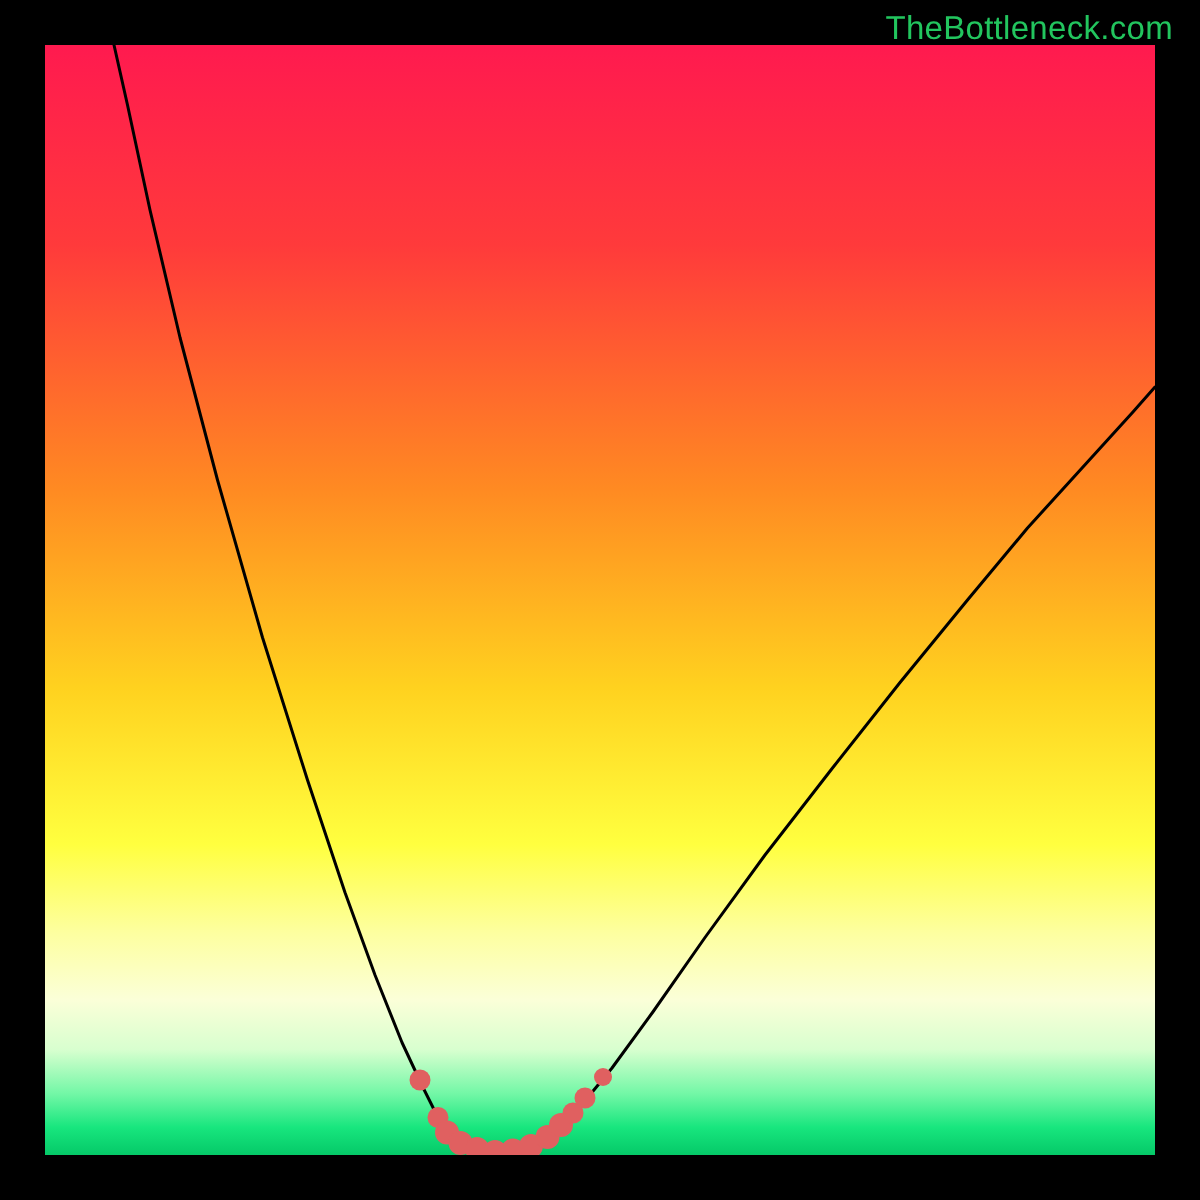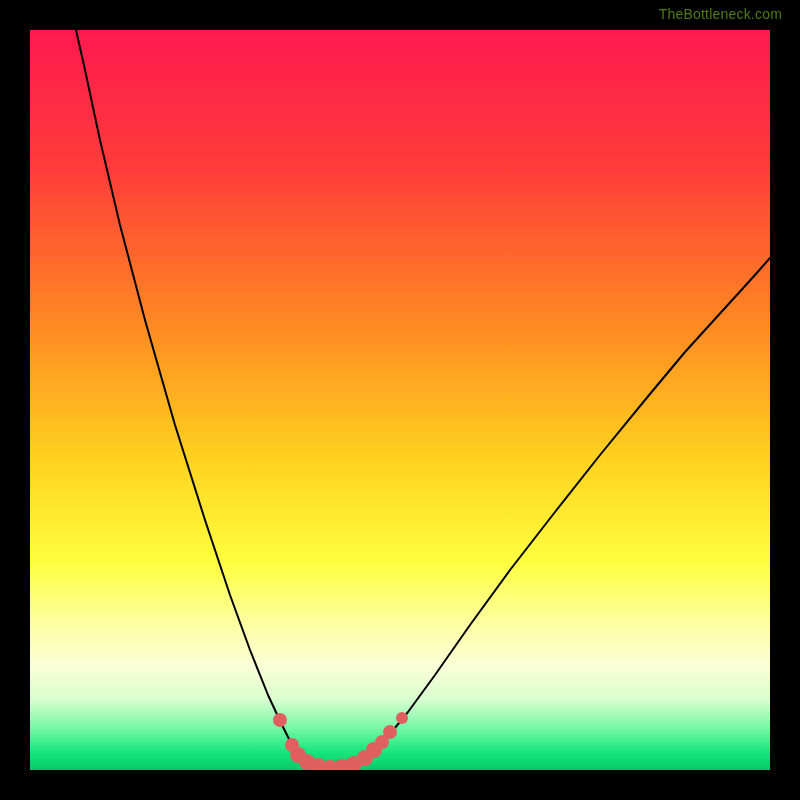--- a/index.html
+++ b/index.html
@@ -23,22 +23,22 @@
     position: absolute;
     left: 30px;
     top: 30px;
     width: 740px;
     height: 740px;
   }
   .watermark {
     position: absolute;
     top: 6px;
     right: 18px;
-    color: #4d7c0f;
-    font-size: 14px;
+    color: #22c55e;
+    font-size: 22px;
     font-weight: 400;
     letter-spacing: 0.2px;
     user-select: none;
   }
 </style>
 </head>
 <body>
 
 <div class="frame">
 

